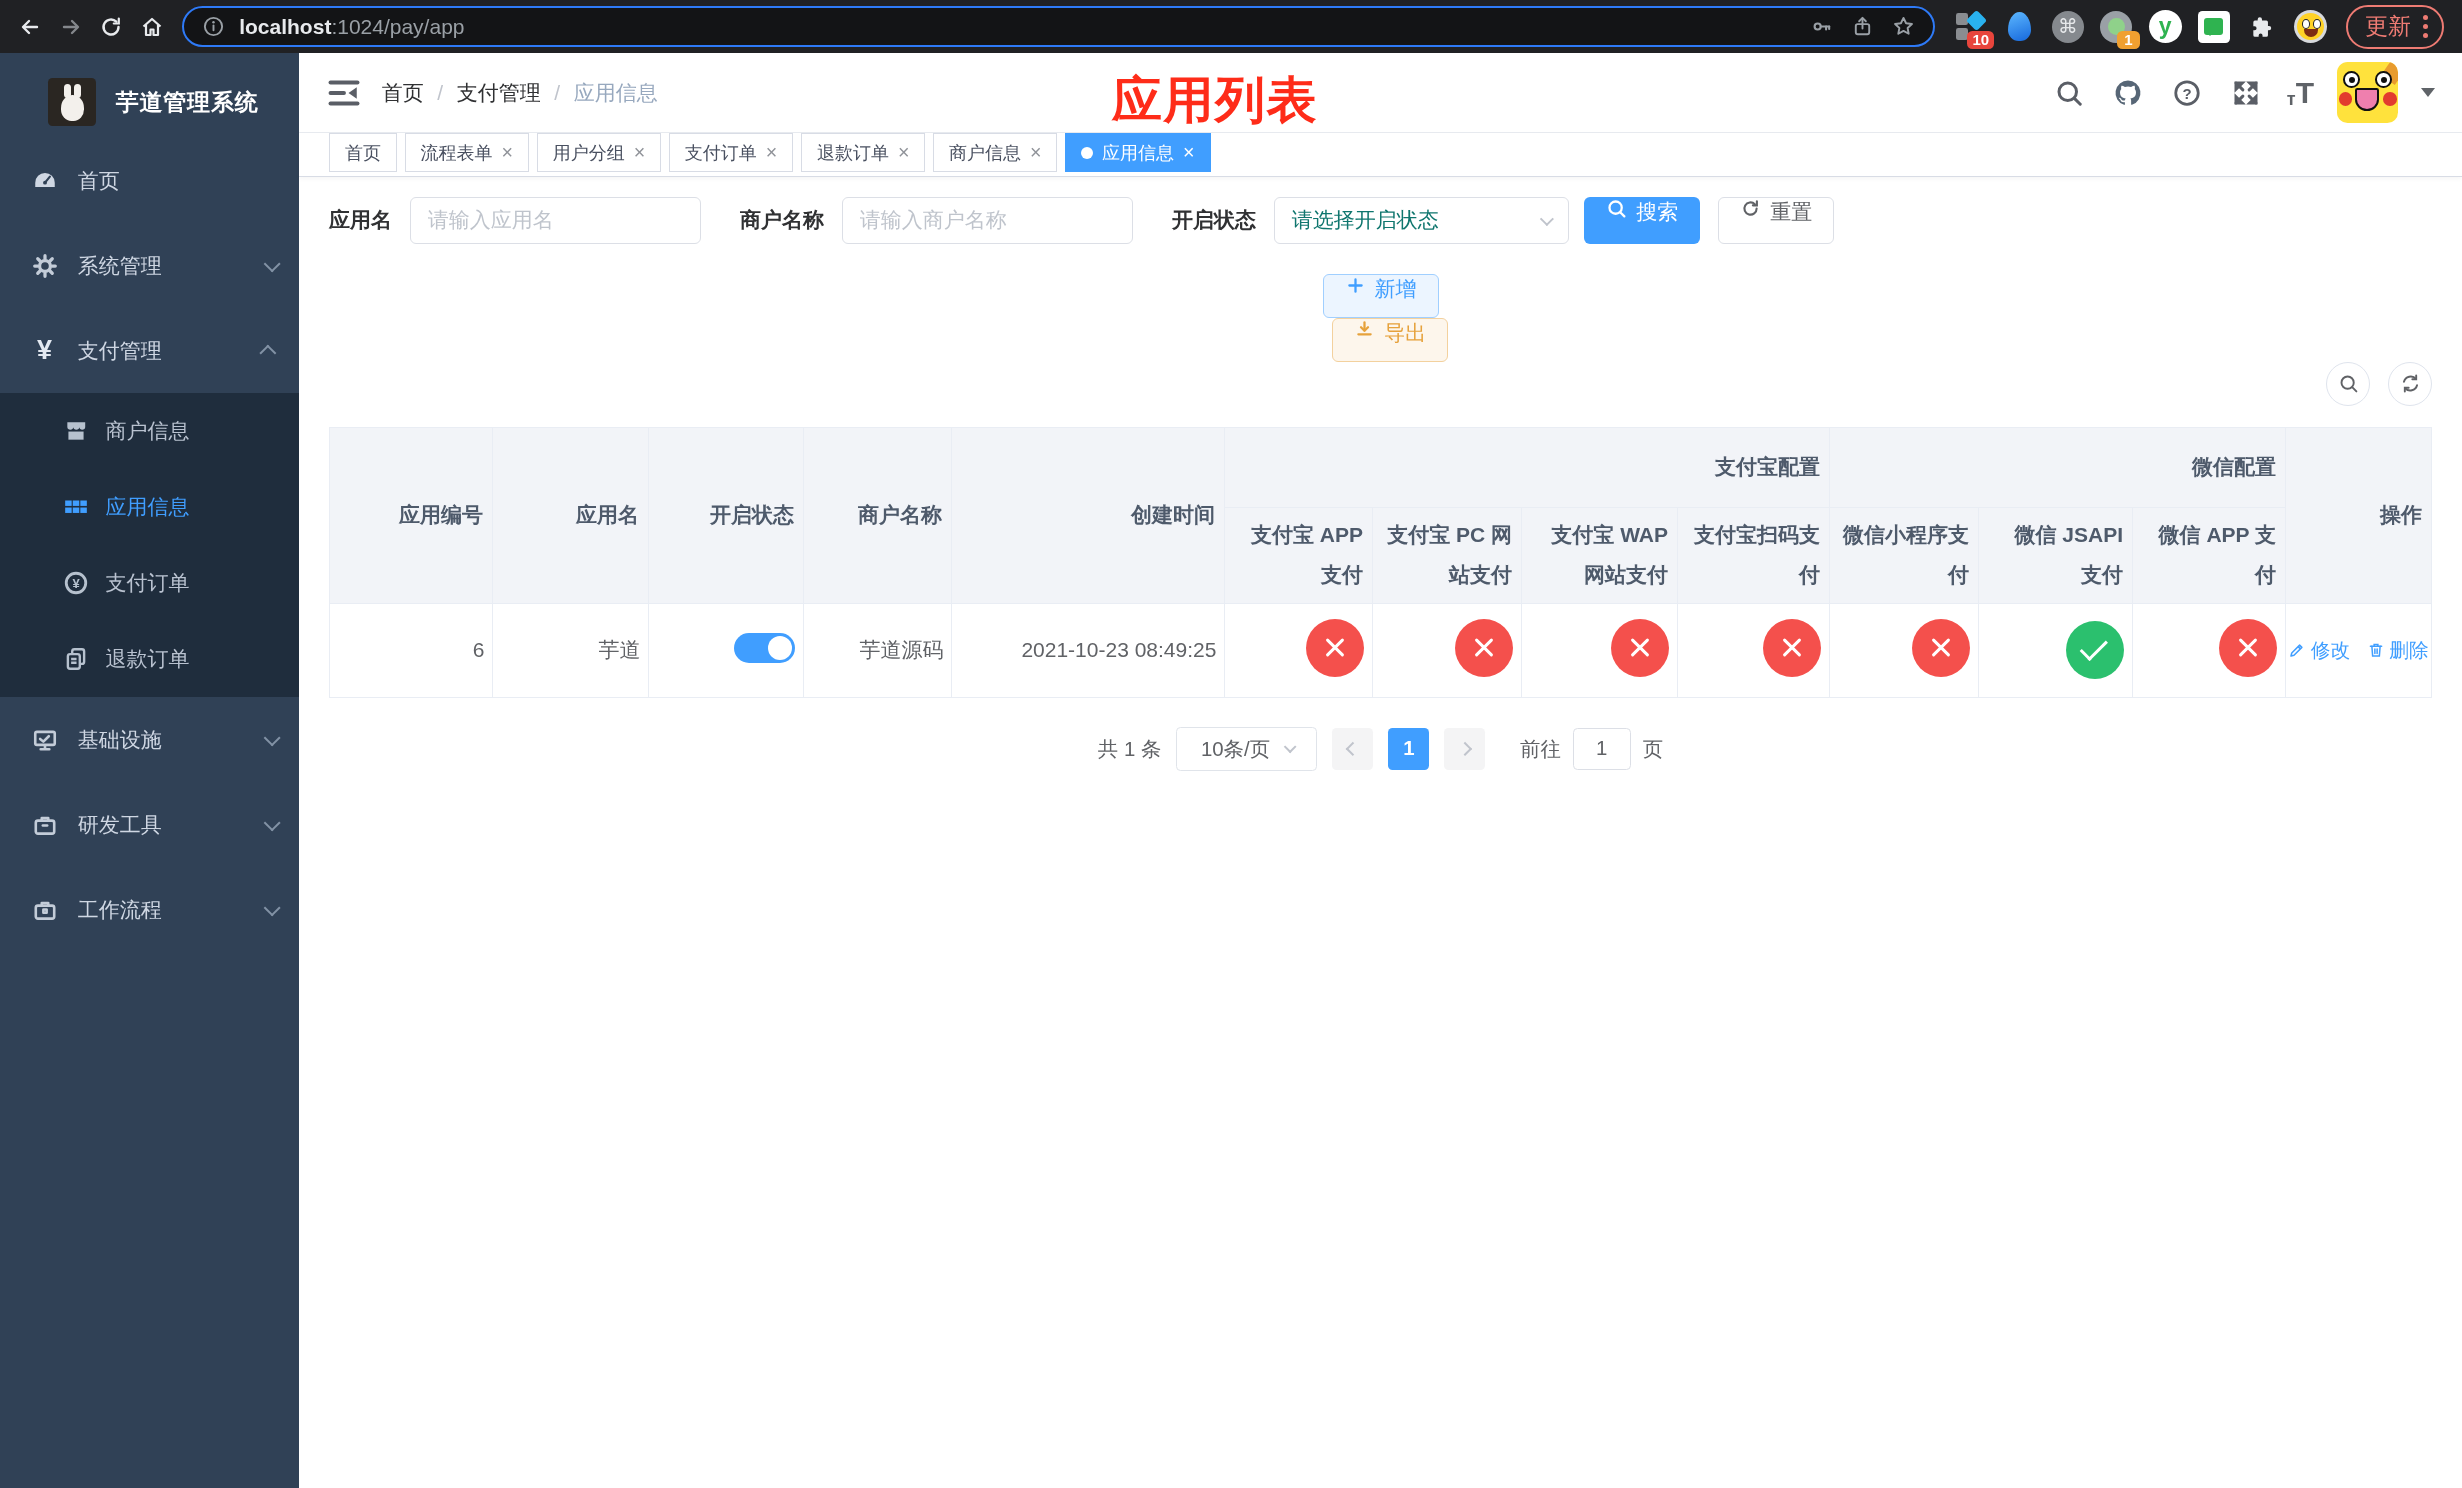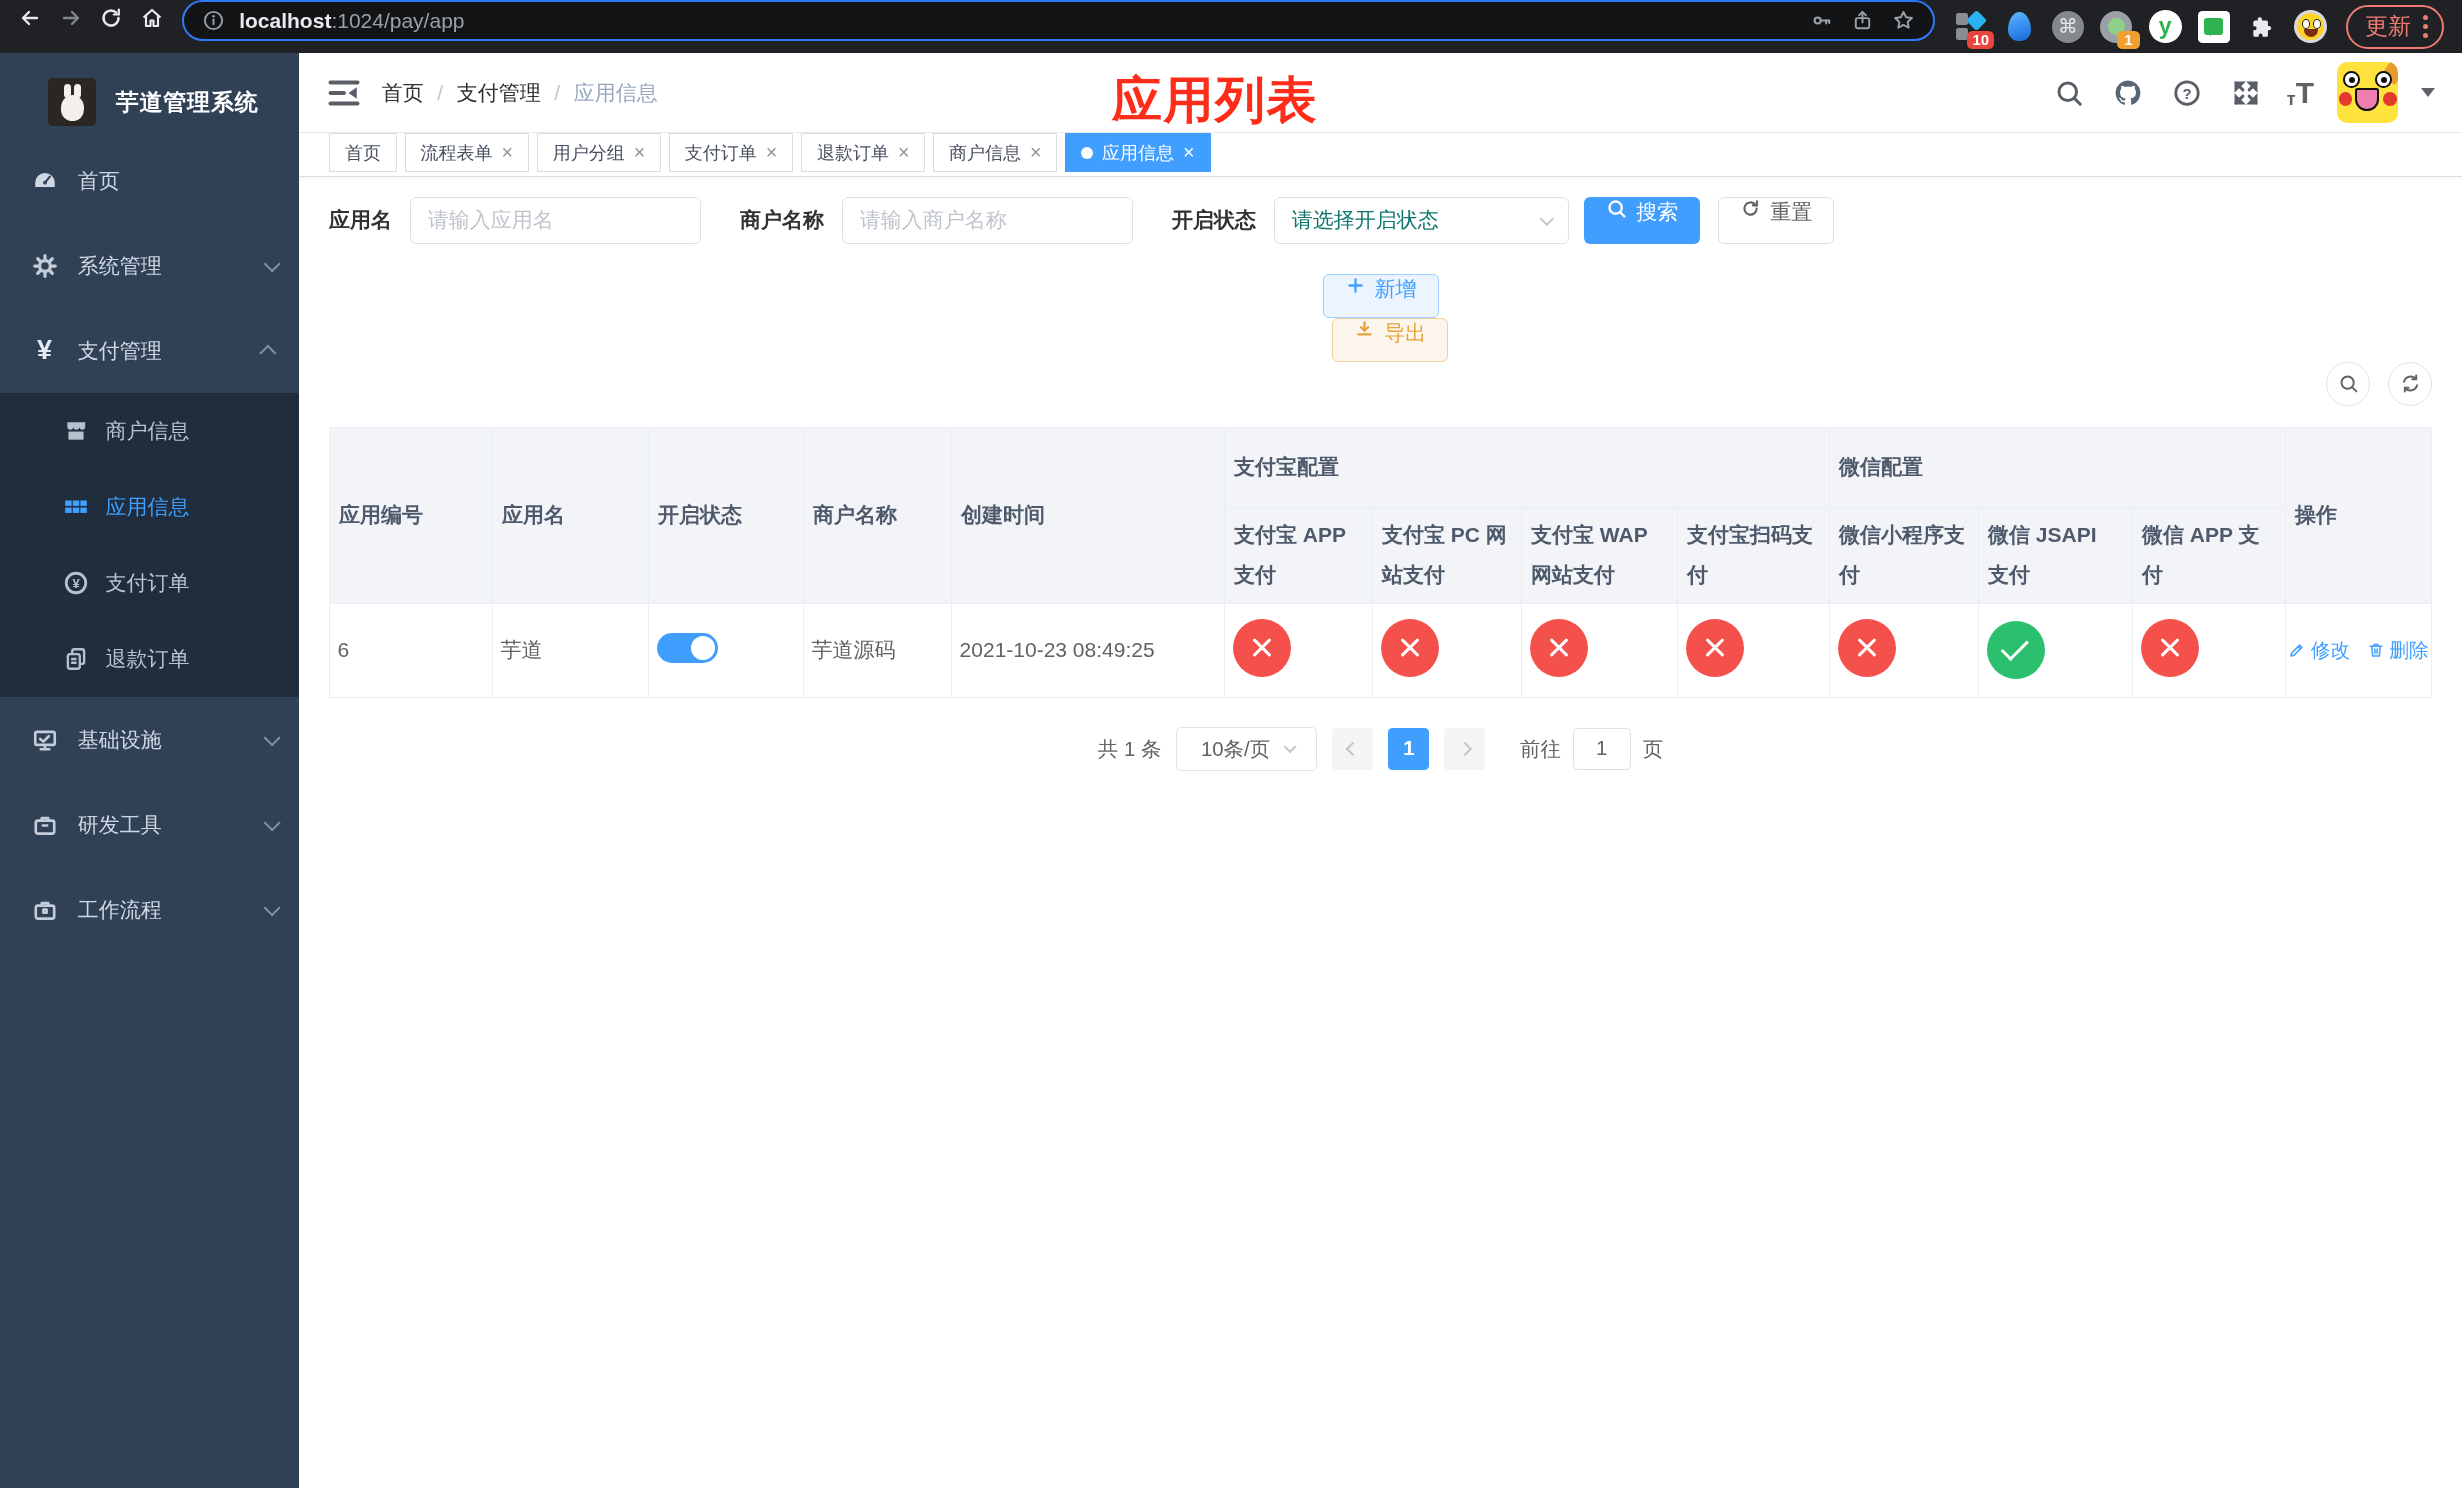--- a/index.html
+++ b/index.html
@@ -1,20 +1,20 @@
 <!DOCTYPE html>
 <html style="font-size:12px"><head>
 <meta charset="utf-8">
 <style>
   * { margin:0; padding:0; box-sizing:border-box; }
   html,body { width:2462px; height:1489px; overflow:hidden;
     font-family:"Liberation Sans","DejaVu Sans",sans-serif; background:#fff; }
 
   
-  .browser-bar { height:53px; background:#202124; display:flex; padding:0 12px; gap:4.5px; }
+  .browser-bar { height:53px; background:#202124; display:flex; align-items:center; padding:0 12px; gap:4.5px; }
   .nav-btn { width:36px; height:36px; display:flex; align-items:center; justify-content:center; flex:0 0 auto; }
   .nav-btn svg { width:24px; height:24px; }
   .url-bar { flex:1; height:41px; margin:0 7.6px; background:#131416; border:2.3px solid #2e7af7; border-radius:21px;
     display:flex; align-items:center; padding:0 15px; gap:10.6px; min-width:0; }
   .url-text { font-size:21px; white-space:nowrap; overflow:hidden; flex:1; }
   .url-host { color:#e8eaed; font-weight:600; }
   .url-path { color:#9aa0a6; }
   .urlbar-icon { width:30px; height:30px; display:flex; align-items:center; justify-content:center; flex:0 0 auto; }
   .urlbar-icon svg { width:23px; height:23px; }
   .ext-cluster { display:flex; align-items:center; gap:13.6px; padding:0 6px; }
@@ -136,21 +136,21 @@
   .toolbar-row { margin-top:30px; display:flex; align-items:center;flex-direction:column; }
   .btn-add { background:#ecf5ff; border-color:#a0cfff; color:#409eff; height:44px; }
   .btn-export { background:#fdf6ec; border-color:#f3d19e; color:#e6a23c; height:44px; margin-left:19.7px; }
   .toolbar-right { margin-left:auto; display:flex; align-items:center; gap:18px; }
   .circle-btn { width:44px; height:44px; border-radius:50%; border:1.5px solid #dfe4ed; background:#fff;
     display:flex; align-items:center; justify-content:center; cursor:pointer; }
   .circle-btn svg { width:21px; height:21px; }
 
   
   table.grid { margin-top:21px; width:100%; border-collapse:collapse; table-layout:fixed; }
-  .grid th, .grid td { border:0.8px solid #e9edf4; text-align:left; vertical-align:middle; }
+  .grid th, .grid td { border:0.8px solid #e9edf4; text-align:right; vertical-align:middle; }
   .grid thead th { background:#f2f4f8; color:#4e5a6b; font-size:21px; font-weight:700; padding:7.6px 9px; line-height:1.9; }
   .grid thead tr.group-row th { height:80px; }
   .grid thead tr.sub-row th { height:89px; }
   .grid td { height:94px; font-size:21px; color:#606266; background:#fff; padding:0 7.6px; }
   .status-circle { width:58px; height:58px; border-radius:50%; display:inline-flex; align-items:center; justify-content:center; position:relative; }
   .st-x { background:#f4504c; }
   .st-x::before, .st-x::after { content:""; position:absolute; width:24px; height:3px; background:#fff; border-radius:1.5px; }
   .st-x::before { transform:rotate(45deg); }
   .st-x::after { transform:rotate(-45deg); }
   .st-check { background:#2bc06e; }

